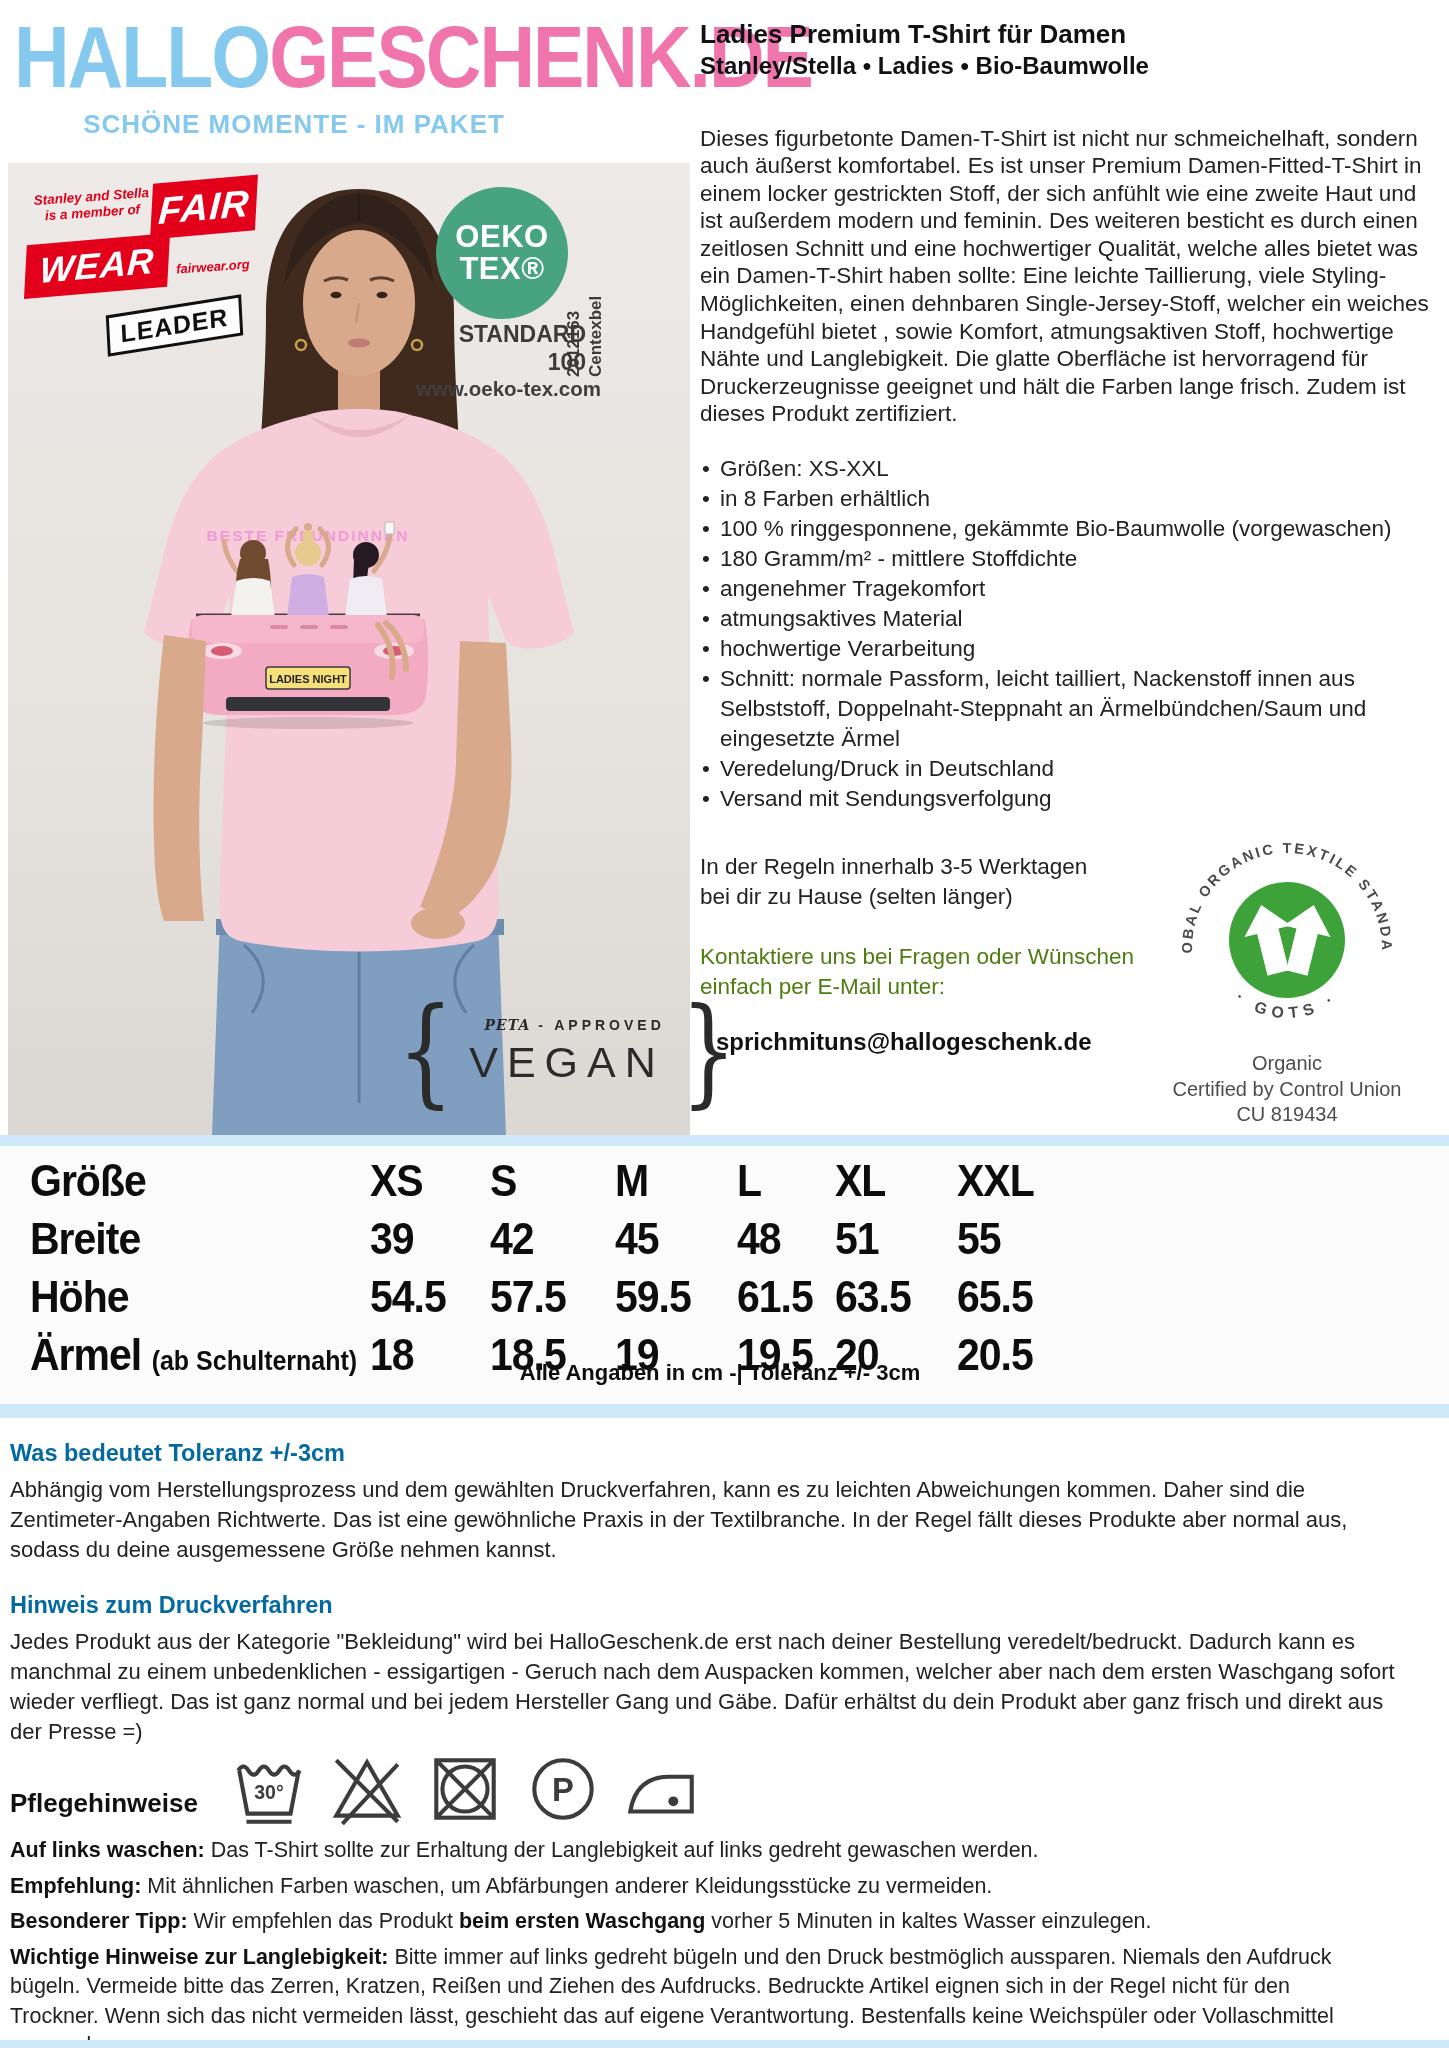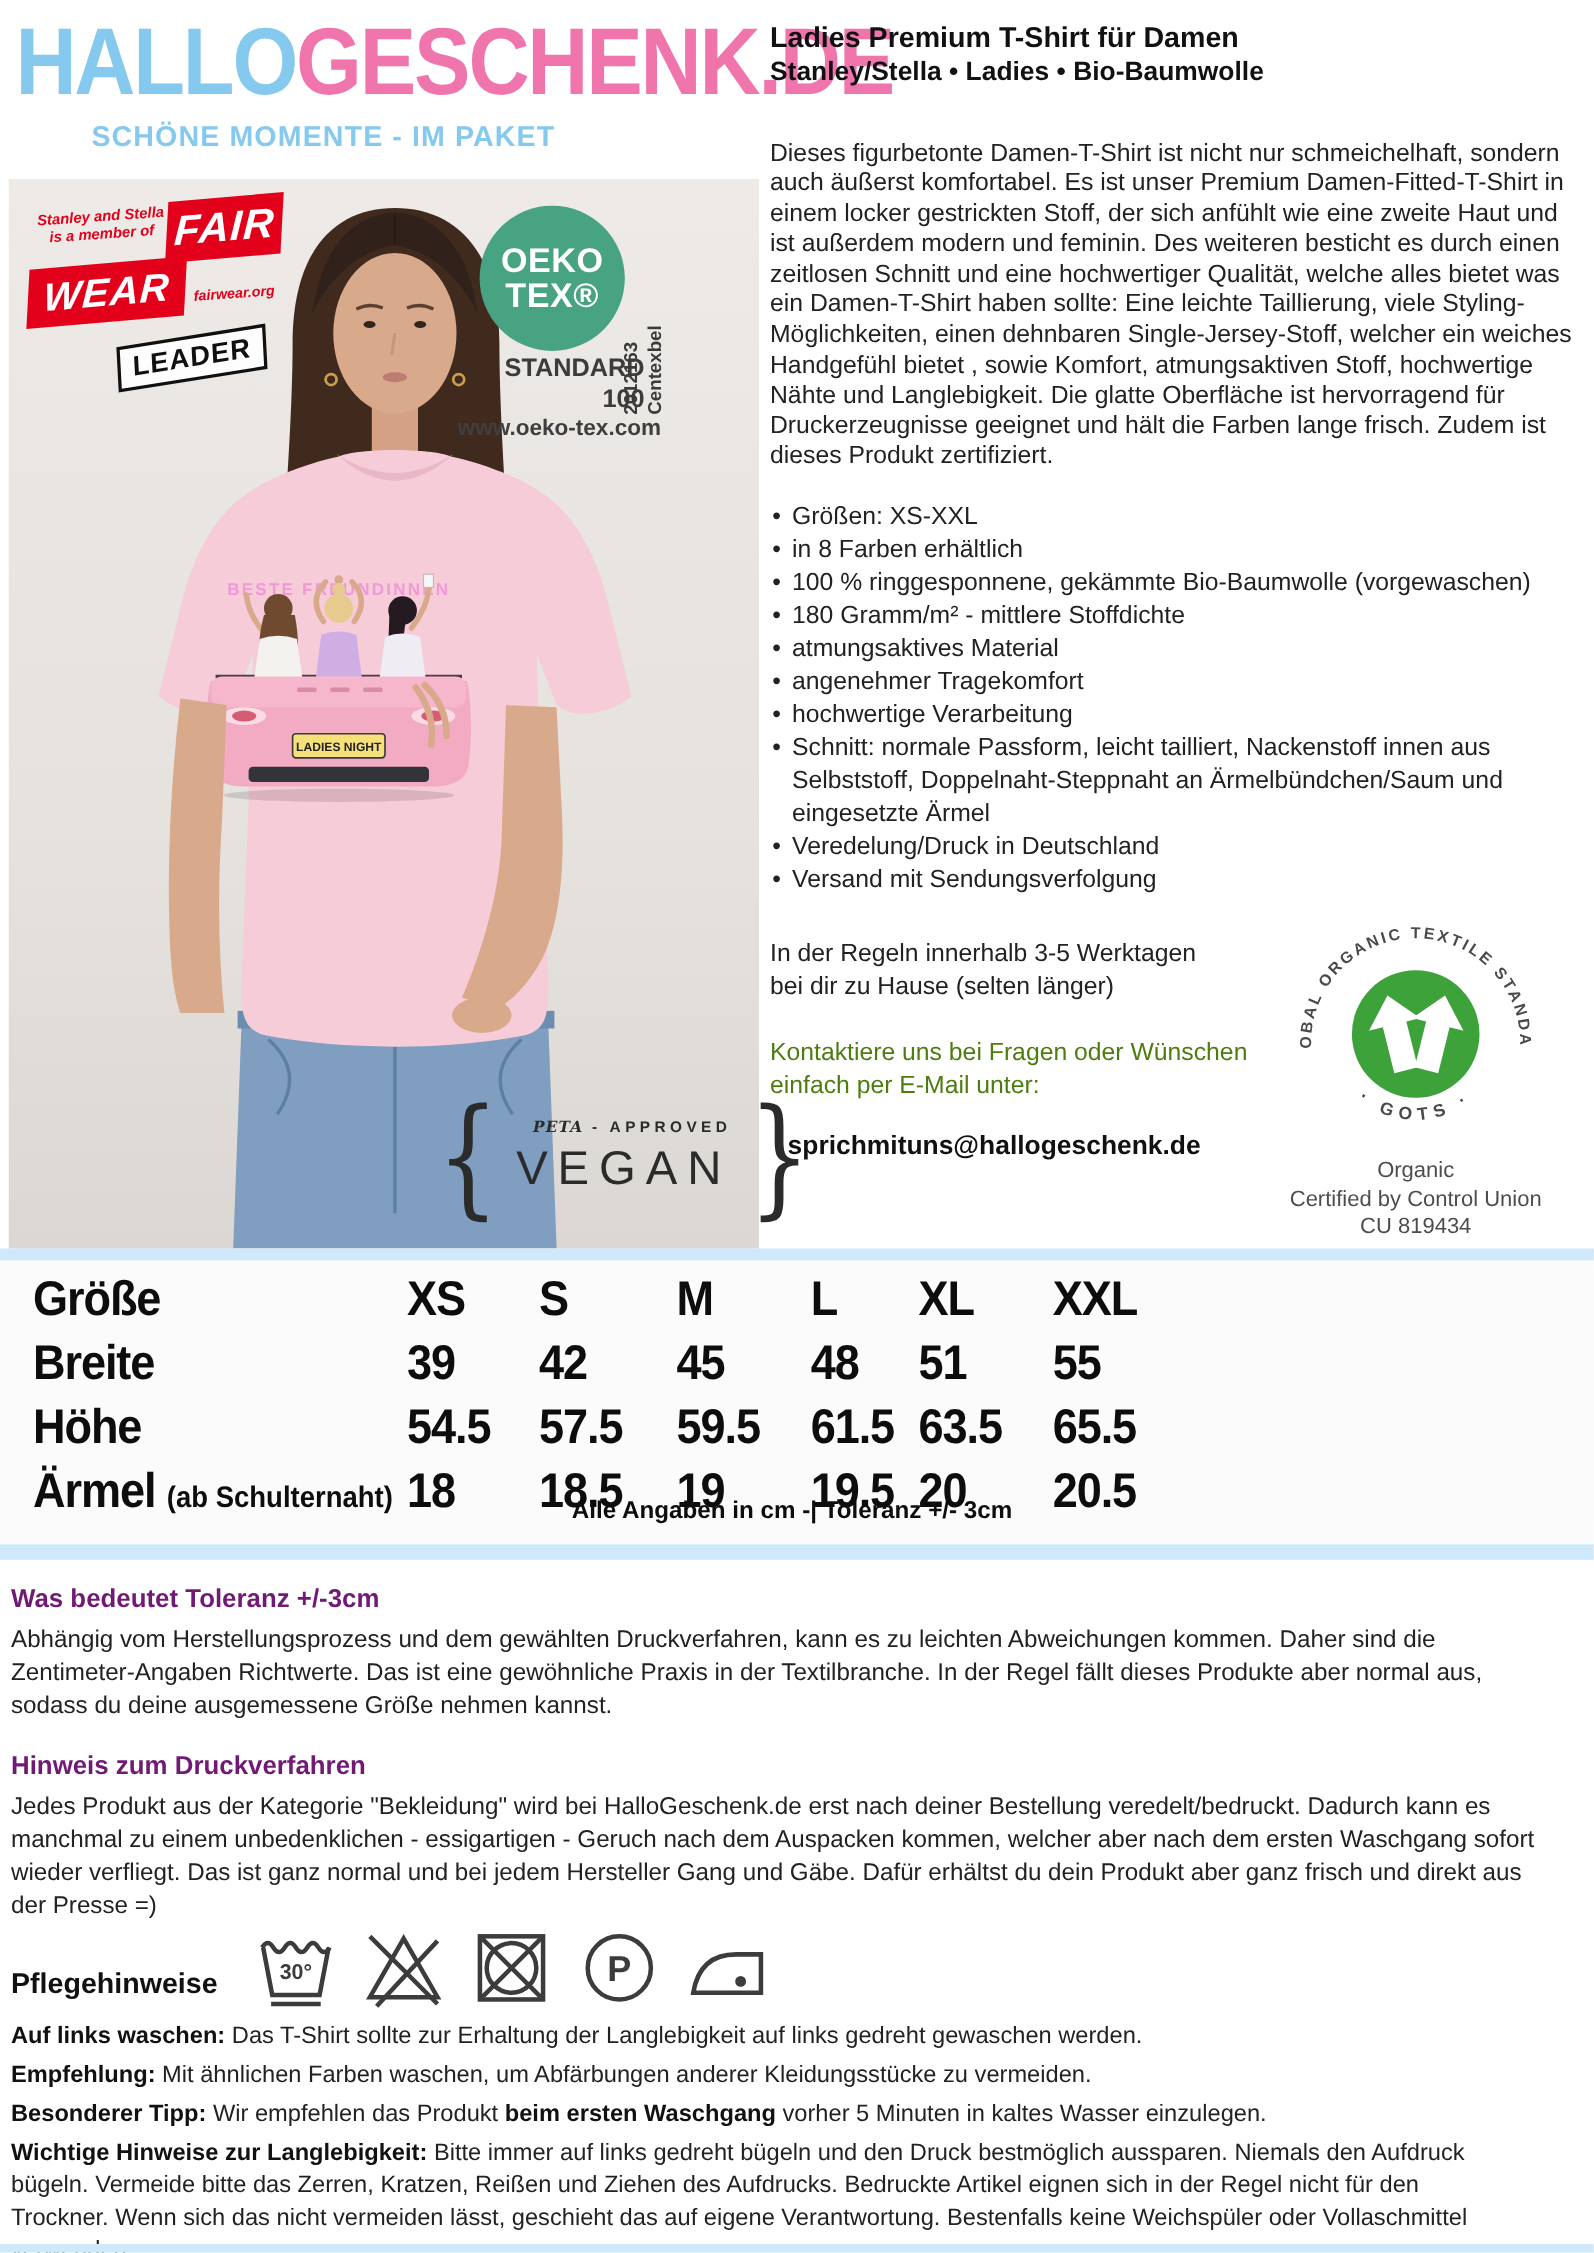--- a/index.html
+++ b/index.html
@@ -64,21 +64,21 @@
   .sizes-bg{position:absolute;left:0;top:1146px;width:1449px;height:262px;background:#fbfbfb;}
   .size-grid{position:absolute;left:30px;top:1158px;width:1160px;display:grid;
              grid-template-columns:340px 120px 125px 122px 98px 122px 130px;row-gap:15px;
              font-weight:800;color:#0d0d0d;}
   .size-grid .cell{font-size:41px;line-height:1.05;transform:scaleY(1.08);transform-origin:left top;letter-spacing:-1px;white-space:nowrap;}
   .lbl-note{font-size:25px;font-weight:600;letter-spacing:0;}
   .size-foot{position:absolute;left:200px;top:1360px;width:1040px;text-align:center;font-size:22px;font-weight:800;color:#0d0d0d;}
 
   
   .info{position:absolute;left:10px;width:1395px;}
-  .info h3{margin:0 0 8px 0;font-size:23.5px;font-weight:800;color:#701a75;}
+  .info h3{margin:0 0 8px 0;font-size:23.5px;font-weight:800;color:#0369a1;}
   .info p{margin:0;font-size:22px;line-height:30px;color:#222;}
 
   .pflege-head{position:absolute;left:10px;top:1788px;font-size:26px;font-weight:800;color:#111;}
   .care-icons{position:absolute;left:228px;top:1748px;display:flex;gap:16px;}
   .care-icons svg{display:block;}
 
   .care{position:absolute;left:10px;top:1836px;width:1360px;font-size:21.5px;line-height:29.5px;color:#222;}
   .care .care-line{margin-bottom:6px;}
   .care .lead,.care .mid{font-weight:800;color:#111;}
 </style>
@@ -213,22 +213,22 @@
 
   <section class="product">
     <div class="p-title">Ladies Premium T-Shirt für Damen</div>
     <div class="p-sub">Stanley/Stella • Ladies • Bio-Baumwolle</div>
     <div class="p-desc">Dieses figurbetonte Damen-T-Shirt ist nicht nur schmeichelhaft, sondern auch äußerst komfortabel. Es ist unser Premium Damen-Fitted-T-Shirt in einem locker gestrickten Stoff, der sich anfühlt wie eine zweite Haut und ist außerdem modern und feminin. Des weiteren besticht es durch einen zeitlosen Schnitt und eine hochwertiger Qualität, welche alles bietet was ein Damen-T-Shirt haben sollte: Eine leichte Taillierung, viele Styling-Möglichkeiten, einen dehnbaren Single-Jersey-Stoff, welcher ein weiches Handgefühl bietet , sowie Komfort, atmungsaktiven Stoff, hochwertige Nähte und Langlebigkeit. Die glatte Oberfläche ist hervorragend für Druckerzeugnisse geeignet und hält die Farben lange frisch. Zudem ist dieses Produkt zertifiziert.</div>
     <ul class="p-bullets">
       <li>Größen: XS-XXL</li>
       <li>in 8 Farben erhältlich</li>
       <li>100 % ringgesponnene, gekämmte Bio-Baumwolle (vorgewaschen)</li>
       <li>180 Gramm/m² - mittlere Stoffdichte</li>
+      <li>angenehmer Tragekomfort</li>
       <li>atmungsaktives Material</li>
-      <li>angenehmer Tragekomfort</li>
       <li>hochwertige Verarbeitung</li>
       <li>Schnitt: normale Passform, leicht tailliert, Nackenstoff innen aus Selbststoff, Doppelnaht-Steppnaht an Ärmelbündchen/Saum und eingesetzte Ärmel</li>
       <li>Veredelung/Druck in Deutschland</li>
       <li>Versand mit Sendungsverfolgung</li>
     </ul>
     <div class="p-delivery">In der Regeln innerhalb 3-5 Werktagen
 bei dir zu Hause (selten länger)</div>
     <div class="p-contact">Kontaktiere uns bei Fragen oder Wünschen
 einfach per E-Mail unter:</div>
     <div class="p-email">sprichmituns@hallogeschenk.de</div>

